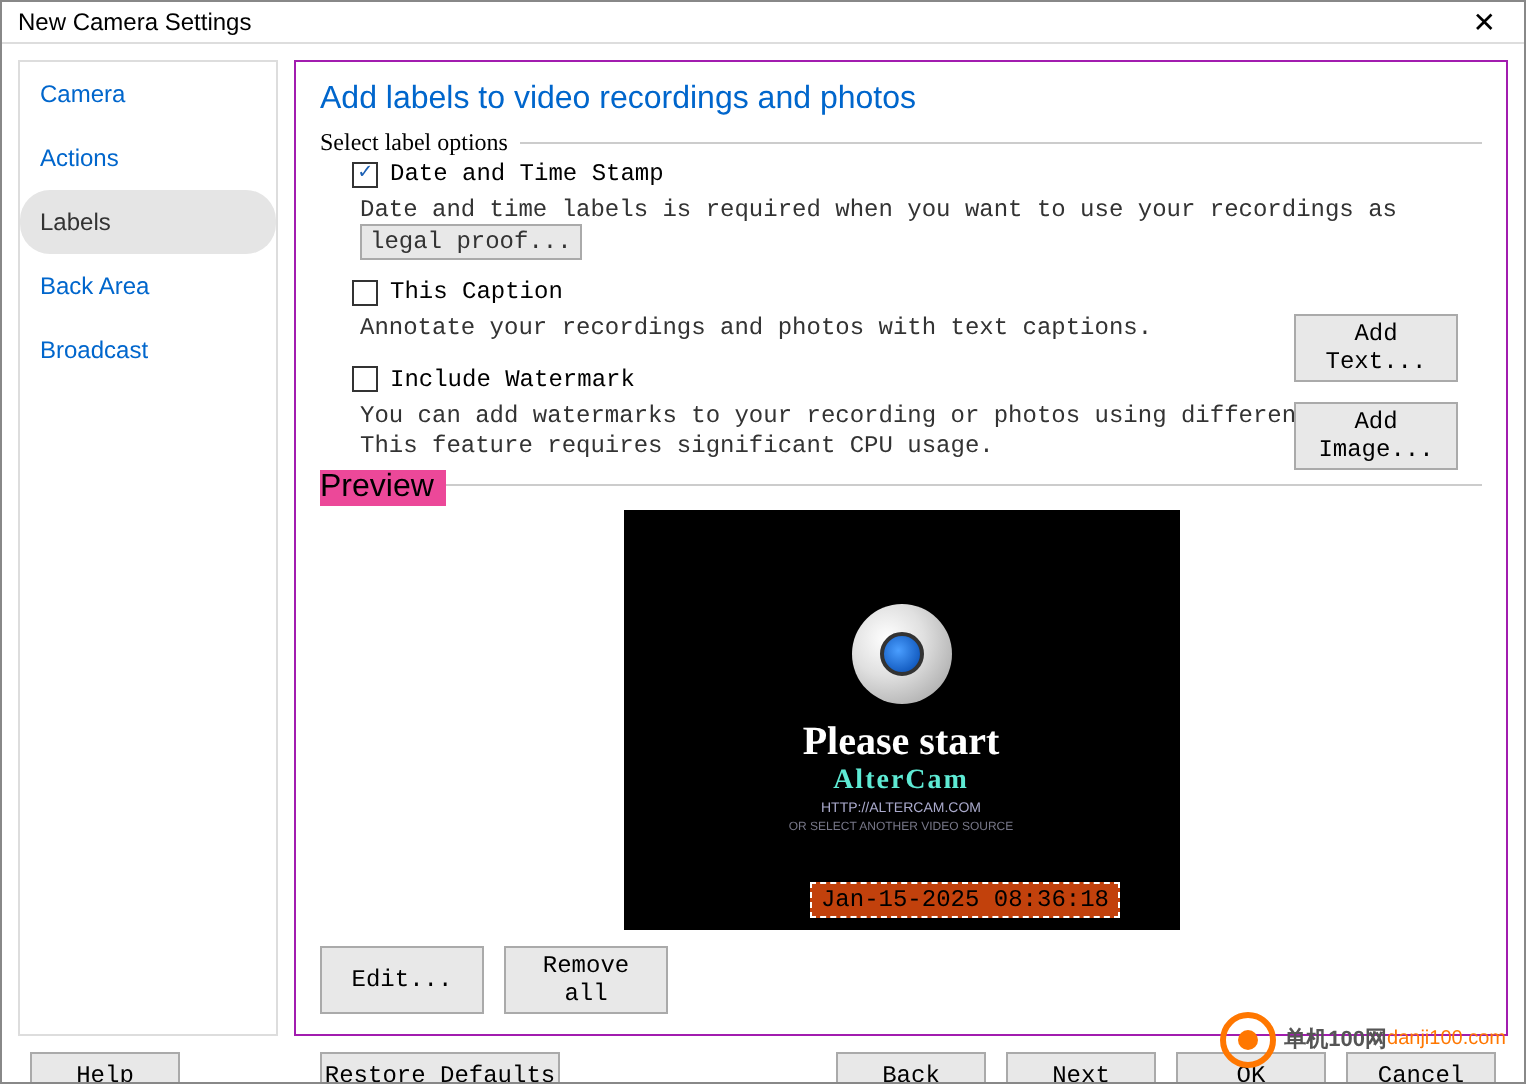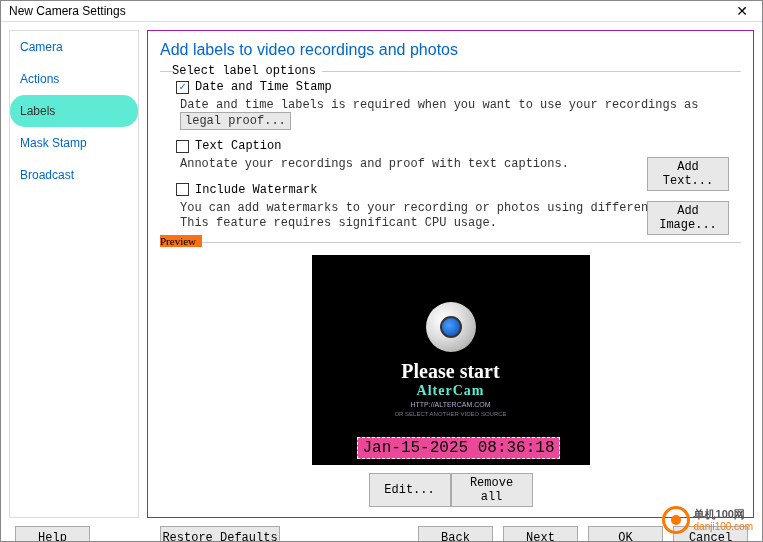--- a/index.html
+++ b/index.html
@@ -2,67 +2,67 @@
 <html><head>
   <meta charset="utf-8">
   <style>
     * { box-sizing: border-box; margin: 0; padding: 0; }
     body { font-family: "Segoe UI", Tahoma, sans-serif; font-size: 12px; background: #fff; width: 763px; height: 542px; overflow: hidden; display: flex; flex-direction: column; border: 1px solid #888; }
     .titlebar { height: 26px; display: flex; align-items: center; justify-content: space-between; padding: 0 8px; border-bottom: 1px solid #ddd; font-size: 12px; }
     .titlebar-close { font-size: 14px; cursor: pointer; padding: 2px 6px; }
     .main { flex: 1; display: flex; padding: 8px; gap: 8px; }
     .sidebar { width: 130px; background: #fff; border: 1px solid #ddd; display: flex; flex-direction: column; }
     .sidebar-item { padding: 9px 10px; color: #0066cc; cursor: pointer; font-size: 12px; }
-    .sidebar-item.active { background: #5eead4; color: #333; border-radius: 15px; }
+    .sidebar-item.active { background: #e5e5e5; color: #333; border-radius: 15px; }
     .content { flex: 1; border: 1px solid #a21caf; padding: 10px 12px; position: relative; }
     .page-title { color: #0066cc; font-size: 16px; font-weight: normal; margin-bottom: 12px; }
     .fieldset { border: 1px solid #ccc; border-left: none; border-right: none; border-bottom: none; padding-top: 8px; margin-bottom: 6px; position: relative; font-family: "Courier New", monospace; font-size: 12px; }
-    .fieldset-legend { position: absolute; top: -8px; left: 12px; background: #fff; padding-right: 6px; font-family: Liberation Mono, monospace; }
+    .fieldset-legend { position: absolute; top: -8px; left: 0; background: #fff; padding-right: 6px; font-family: Liberation Serif, serif; }
     .option-row { margin-left: 16px; margin-bottom: 4px; display: flex; align-items: center; gap: 6px; }
     .option-desc { margin-left: 20px; margin-bottom: 10px; color: #333; font-family: "Courier New", monospace; font-size: 12px; line-height: 1.3; }
     .checkbox { width: 13px; height: 13px; border: 1px solid #333; display: inline-flex; align-items: center; justify-content: center; cursor: pointer; flex-shrink: 0; }
     .checkbox.checked::after { content: "✓"; color: #1a5fb4; font-size: 11px; font-weight: bold; line-height: 1; }
     .btn-small { font-family: "Courier New", monospace; font-size: 12px; background: #e8e8e8; border: 1px solid #aaa; padding: 2px 10px; cursor: pointer; width: 82px; text-align: center; }
     .btn-right { position: absolute; right: 12px; }
     .preview-box { border: 1px solid #ccc; border-left: none; border-right: none; border-bottom: none; padding-top: 12px; position: relative; }
-    .preview-legend { position: absolute; top: -8px; left: 0; background: #f97316; padding-right: 6px; font-family: Liberation Serif, serif; font-size: 11px; }
+    .preview-legend { position: absolute; top: -8px; left: 0; background: #ec4899; padding-right: 6px; font-family: Liberation Sans, sans-serif; font-size: 16px; }
     .preview-image { width: 278px; height: 210px; background: #000; margin: 0 auto; position: relative; display: flex; flex-direction: column; align-items: center; justify-content: center; }
     .webcam-icon { width: 50px; height: 50px; background: radial-gradient(circle at 35% 35%, #fff 0%, #e0e0e0 40%, #999 100%); border-radius: 50%; position: relative; margin-bottom: 8px; }
     .webcam-lens { width: 22px; height: 22px; background: radial-gradient(circle at 40% 40%, #4a9eff, #0044aa); border-radius: 50%; position: absolute; top: 14px; left: 14px; border: 2px solid #333; }
     .preview-text1 { color: #fff; font-family: Georgia, serif; font-size: 20px; font-weight: bold; }
     .preview-text2 { color: #5eead4; font-family: Georgia, serif; font-size: 14px; font-weight: bold; letter-spacing: 1px; }
     .preview-text3 { color: #aac; font-size: 7px; margin-top: 2px; }
     .preview-text4 { color: #778; font-size: 6px; margin-top: 3px; }
-    .timestamp-label { position: absolute; bottom: 6px; right: 30px; background: #ec4899; color: #000; font-family: "Courier New", monospace; font-size: 16px; padding: 1px 4px; border: 1px dashed #fff; outline: 1px dashed #000; }
-    .preview-buttons { display: flex; justify-content: center; margin-top: 8px; }
+    .timestamp-label { position: absolute; bottom: 6px; right: 30px; background: #c2410c; color: #000; font-family: "Courier New", monospace; font-size: 12px; padding: 1px 4px; border: 1px dashed #fff; outline: 1px dashed #000; }
+    .preview-buttons { display: flex; gap: 10px; margin-top: 8px; }
     .bottom-bar { height: 40px; display: flex; align-items: center; padding: 0 14px; gap: 10px; }
     .bottom-btn { font-family: "Courier New", monospace; font-size: 12px; background: #e8e8e8; border: 1px solid #aaa; padding: 4px 0; cursor: pointer; width: 75px; text-align: center; }
     .spacer { flex: 1; }
     .watermark-logo { position: absolute; bottom: 8px; right: 10px; display: flex; align-items: center; gap: 4px; pointer-events: none; }
     .wm-circle { width: 28px; height: 28px; border: 3px solid #ff7700; border-radius: 50%; position: relative; }
     .wm-dot { width: 10px; height: 10px; background: #ff7700; border-radius: 50%; position: absolute; top: 50%; left: 50%; transform: translate(-50%, -50%); }
-    .wm-text { display: flex; flex-direction: column; font-size: 11px; line-height: 1.1; }
+    .wm-text { display: flex; flex-direction: row; font-size: 11px; line-height: 1.1; }
     .wm-text-top { color: #555; font-weight: bold; }
     .wm-text-bot { color: #ff7700; font-size: 10px; }
     .option-with-btn { position: relative; }
   </style>
 </head>
 <body>
 
 <div class="titlebar">
   <span>New Camera Settings</span>
   <span class="titlebar-close">✕</span>
 </div>
 
 <div class="main">
   <div class="sidebar">
     <div class="sidebar-item">Camera</div>
     <div class="sidebar-item">Actions</div>
     <div class="sidebar-item active">Labels</div>
-    <div class="sidebar-item">Mask Stamp</div>
+    <div class="sidebar-item">Back Area</div>
     <div class="sidebar-item">Broadcast</div>
   </div>
 
   <div class="content">
     <h2 class="page-title">Add labels to video recordings and photos</h2>
 
     <div class="fieldset">
       <span class="fieldset-legend">Select label options</span>
 
       <div class="option-row">
@@ -70,23 +70,23 @@
         <span>Date and Time Stamp</span>
       </div>
       <div class="option-desc">
         <span>Date and time labels is required when you want to use your recordings as</span>
         <span style="background:#e8e8e8;border:1px solid #aaa;padding:1px 4px;">legal proof...</span>
       </div>
 
       <div class="option-with-btn">
         <div class="option-row">
           <span class="checkbox"></span>
-          <span>Text Caption</span>
+          <span>This Caption</span>
         </div>
-        <div class="option-desc">Annotate your recordings and proof with text captions.</div>
+        <div class="option-desc">Annotate your recordings and photos with text captions.</div>
         <button class="btn-small btn-right" style="top:18px;">Add Text...</button>
       </div>
 
       <div class="option-with-btn">
         <div class="option-row">
           <span class="checkbox"></span>
           <span>Include Watermark</span>
         </div>
         <div class="option-desc">You can add watermarks to your recording or photos using different images. This feature requires significant CPU usage.</div>
         <button class="btn-small btn-right" style="top:18px;">Add Image...</button>

